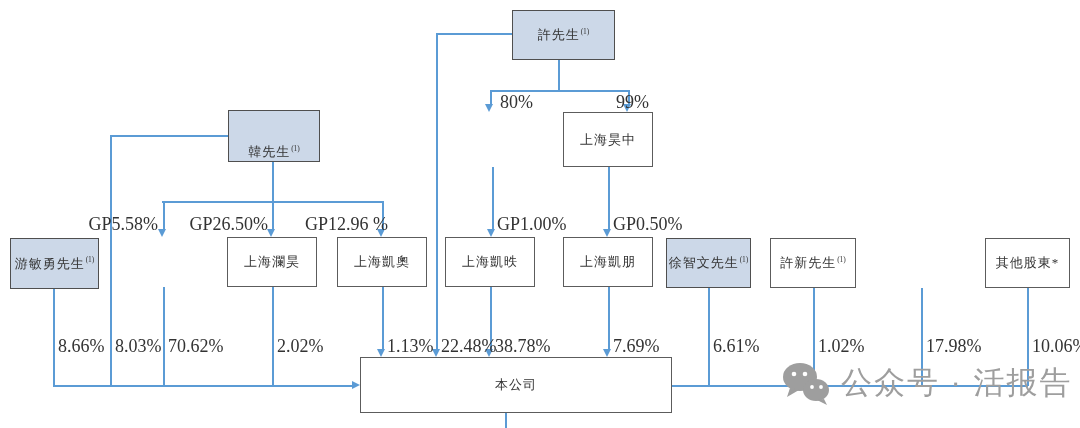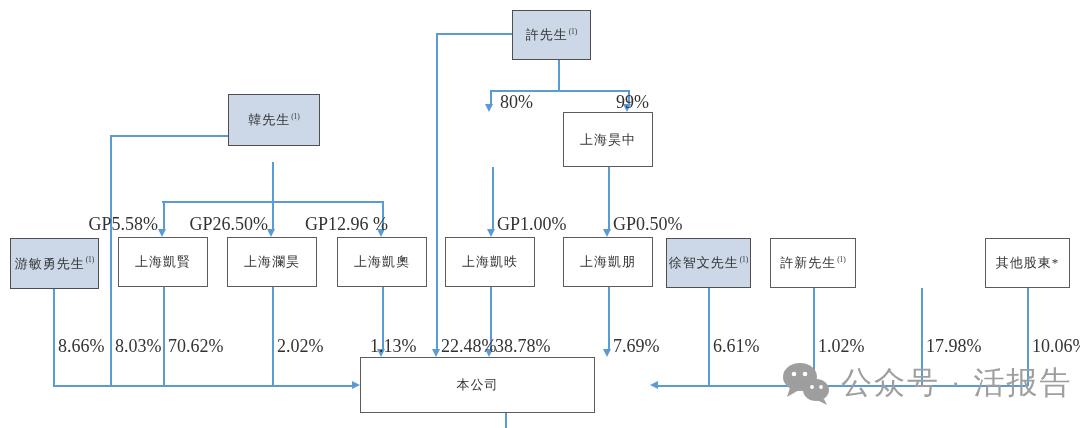--- a/index.html
+++ b/index.html
@@ -65,34 +65,31 @@
   <div class="arr-d" style="left:377px;top:229px;"></div>
   <div class="arr-d" style="left:487px;top:229px;"></div>
   <div class="arr-d" style="left:603px;top:229px;"></div>
   <div class="arr-d" style="left:377px;top:349px;"></div>
   <div class="arr-d" style="left:432px;top:349px;"></div>
   <div class="arr-d" style="left:485px;top:349px;"></div>
   <div class="arr-d" style="left:603px;top:349px;"></div>
   <div class="arr-r" style="left:352px;top:381px;"></div>
   <div class="arr-l" style="left:650px;top:381px;"></div>
 
-  <div class="box blue" style="left:512px;top:10px;width:79px;height:50px;">
+  <div class="box blue" style="left:512px;top:10px;width:103px;height:50px;">
     <span><span>許先生</span><sup>(1)</sup></span>
   </div>
   <div class="box" style="left:563px;top:112px;width:90px;height:55px;">
     <span>上海昊中</span>
   </div>
-  <div class="box blue" style="left:228px;top:94px;width:92px;height:52px;">
+  <div class="box blue" style="left:228px;top:110px;width:92px;height:52px;justify-content:flex-end;">
     <span><span>韓先生</span><sup>(1)</sup></span>
   </div>
   <div class="box blue" style="left:10px;top:238px;width:89px;height:51px;">
     <span><span>游敏勇先生</span><sup>(1)</sup></span>
-  </div>
-  <div class="box" style="left:118px;top:237px;width:90px;height:50px;">
-    <span>上海凱賢</span>
   </div>
   <div class="box" style="left:227px;top:237px;width:90px;height:50px;">
     <span>上海瀾昊</span>
   </div>
   <div class="box" style="left:337px;top:237px;width:90px;height:50px;">
     <span>上海凱奧</span>
   </div>
   <div class="box" style="left:445px;top:237px;width:90px;height:50px;">
     <span>上海凱昳</span>
   </div>
@@ -101,36 +98,36 @@
   </div>
   <div class="box blue" style="left:666px;top:238px;width:85px;height:50px;">
     <span><span>徐智文先生</span><sup>(1)</sup></span>
   </div>
   <div class="box" style="left:770px;top:238px;width:86px;height:50px;">
     <span><span>許新先生</span><sup>(1)</sup></span>
   </div>
   <div class="box" style="left:985px;top:238px;width:85px;height:50px;">
     <span>其他股東*</span>
   </div>
-  <div class="box" style="left:360px;top:357px;width:235px;height:56px;">
+  <div class="box" style="left:360px;top:357px;width:312px;height:56px;">
     <span>本公司</span>
   </div>
 
   <div class="lbl" style="left:500px;top:92px;">80%</div>
   <div class="lbl" style="left:616px;top:92px;">99%</div>
   <div class="lbl ra" style="left:158px;top:214px;">GP5.58%</div>
   <div class="lbl ra" style="left:268px;top:214px;">GP26.50%</div>
   <div class="lbl ra" style="left:388px;top:214px;">GP12.96 %</div>
   <div class="lbl" style="left:497px;top:214px;">GP1.00%</div>
   <div class="lbl" style="left:613px;top:214px;">GP0.50%</div>
   <div class="lbl" style="left:58px;top:336px;">8.66%</div>
   <div class="lbl" style="left:115px;top:336px;">8.03%</div>
   <div class="lbl" style="left:168px;top:336px;">70.62%</div>
   <div class="lbl" style="left:277px;top:336px;">2.02%</div>
-  <div class="lbl" style="left:370px;top:336px;text-align:center;">1.13%</div>
+  <div class="lbl" style="left:387px;top:336px;text-align:center;">1.13%</div>
   <div class="lbl" style="left:441px;top:336px;">22.48%</div>
   <div class="lbl" style="left:495px;top:336px;">38.78%</div>
   <div class="lbl" style="left:613px;top:336px;">7.69%</div>
   <div class="lbl" style="left:713px;top:336px;">6.61%</div>
   <div class="lbl" style="left:818px;top:336px;">1.02%</div>
   <div class="lbl" style="left:926px;top:336px;">17.98%</div>
   <div class="lbl" style="left:1032px;top:336px;">10.06%</div>
 
   <div class="wm">
     <svg width="50" height="44" viewBox="0 0 50 44">

